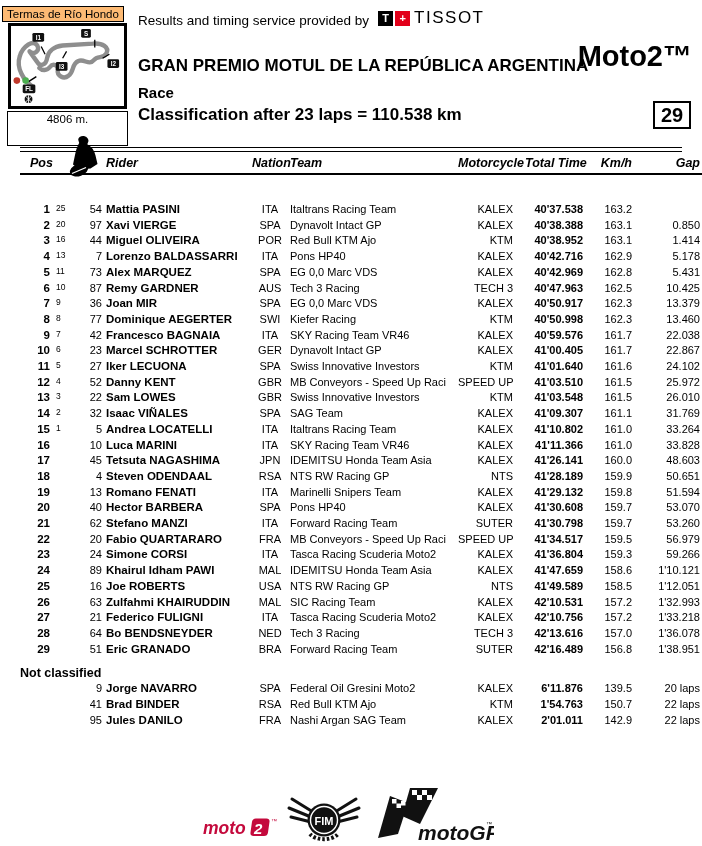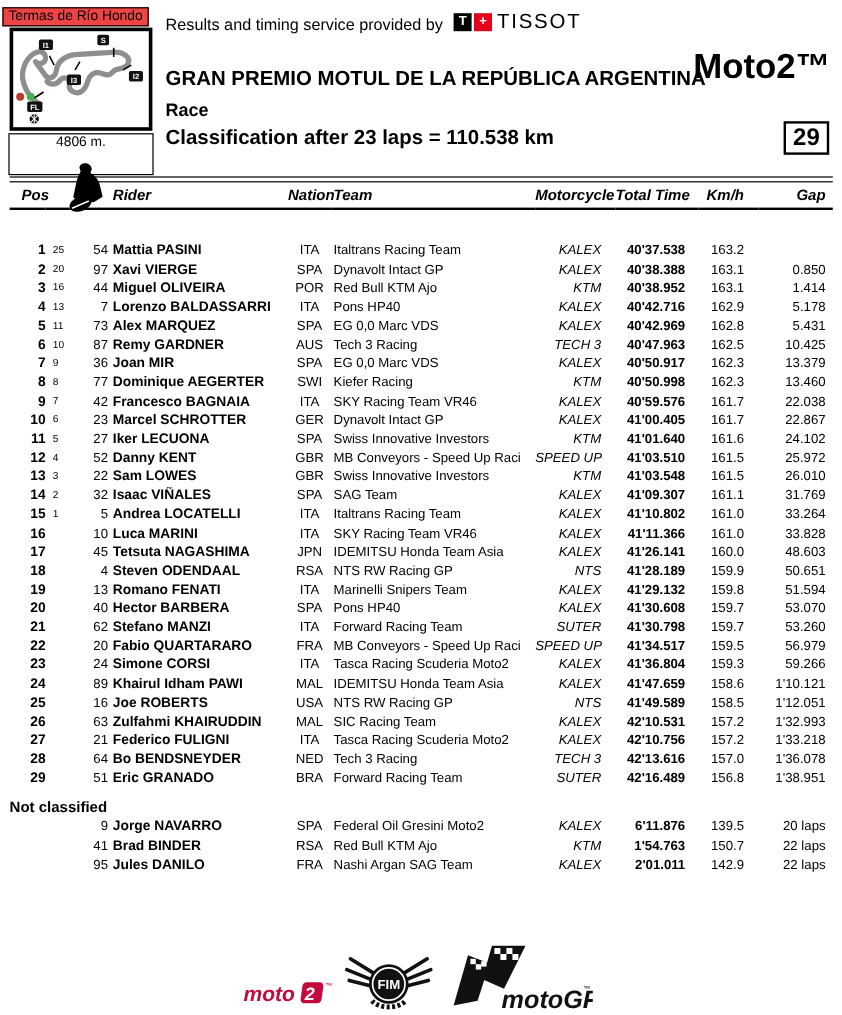--- a/index.html
+++ b/index.html
@@ -17,21 +17,21 @@
     --moto2_red: #c4093c;
     --track_gray: #8e8e8e;
     --start_red: #c0392b;
     --start_green: #4caf50;
   }
   
   .header-area { position: relative; height: 147px; }
   .circuit-box {
     position: absolute; left: 2px; top: 6px;
     border: 1px solid #000; font-size: 11.5px;
-    padding: 1px 4px; background: #ef4444; white-space: nowrap;
+    padding: 1px 4px; background: #fdba74; white-space: nowrap;
   }
   .map-box {
     position: absolute; left: 8px; top: 23px;
     width: 119px; height: 86px; border: 3px solid #000; background: #fff;
   }
   .length-box {
     position: absolute; left: 7px; top: 111px;
     width: 121px; height: 35px; border: 1px solid #000;
     font-size: 11.5px; text-align: center; line-height: 15px;
   }
@@ -52,21 +52,21 @@
   .event-title { position: absolute; left: 138px; top: 56px; font-size: 17px; font-weight: bold; }
   .session-title { position: absolute; left: 138px; top: 84px; font-size: 15px; font-weight: bold; }
   .classification-line { position: absolute; left: 138px; top: 105px; font-size: 17px; font-weight: bold; }
   .page-number {
     position: absolute; right: 11px; top: 101px;
     min-width: 38px; height: 28px; border: 2px solid #000;
     font-size: 20px; font-weight: bold; text-align: center; line-height: 24px;
     padding: 0 4px;
   }
   
-  .table-wrap { margin: 0 8px; position: relative; }
+  .table-wrap { margin: 0 20px; position: relative; }
   .dbl-line { height: 1px; background: #000; }
   .dbl-line.second { margin-top: 3px; }
   table { width: 686px; border-collapse: collapse; table-layout: fixed; }
   thead th {
     font-style: italic; font-weight: bold; font-size: 12.5px;
     height: 22px; border-bottom: 2.5px solid #000;
     vertical-align: middle; white-space: nowrap;
   }
   .h-pos { text-align: left; padding-left: 10px; }
   .h-rider { text-align: left; padding-left: 4px; }
@@ -77,21 +77,21 @@
   .h-kmh { text-align: right; padding-right: 12px; font-style: italic; }
   .h-gap { text-align: right; padding-right: 6px; }
   td { height: 15.7px; line-height: 15.7px; font-size: 11px; padding: 0; white-space: nowrap; overflow: hidden; }
   .spacer-row td { height: 28px; border: none; }
   .c-pos { text-align: right; font-weight: bold; font-size: 11.5px; }
   .c-pts { text-align: left; padding-left: 6px; font-size: 8.5px; vertical-align: top; line-height: 11px; padding-top: 1px; }
   .c-num { text-align: right; }
   .c-rider { text-align: left; padding-left: 4px; font-weight: bold; font-size: 11.5px; }
   .c-nation { text-align: center; }
   .c-team { text-align: left; padding-left: 2px; }
-  .c-moto { text-align: right; padding-right: 12px; font-style: italic; }
+  .c-moto { text-align: right; padding-right: 12px; }
   .c-time { text-align: right; padding-right: 11px; font-weight: bold; }
   .c-kmh { text-align: right; padding-right: 12px; }
   .c-gap { text-align: right; padding-right: 6px; }
   .nc-label-row td { height: 24px; padding-top: 8px; line-height: 16px; }
   .nc-label { font-weight: bold; font-size: 12.5px; }
   .rider-header-icon { position: absolute; left: 42px; top: -14px; width: 46px; height: 48px; }
   
   .footer { position: absolute; left: 0; top: 788px; width: 587px; height: 82px; }
   .moto2-logo { position: absolute; left: 203px; top: 26px; }
   .fim-logo { position: absolute; left: 286px; top: 2px; }

